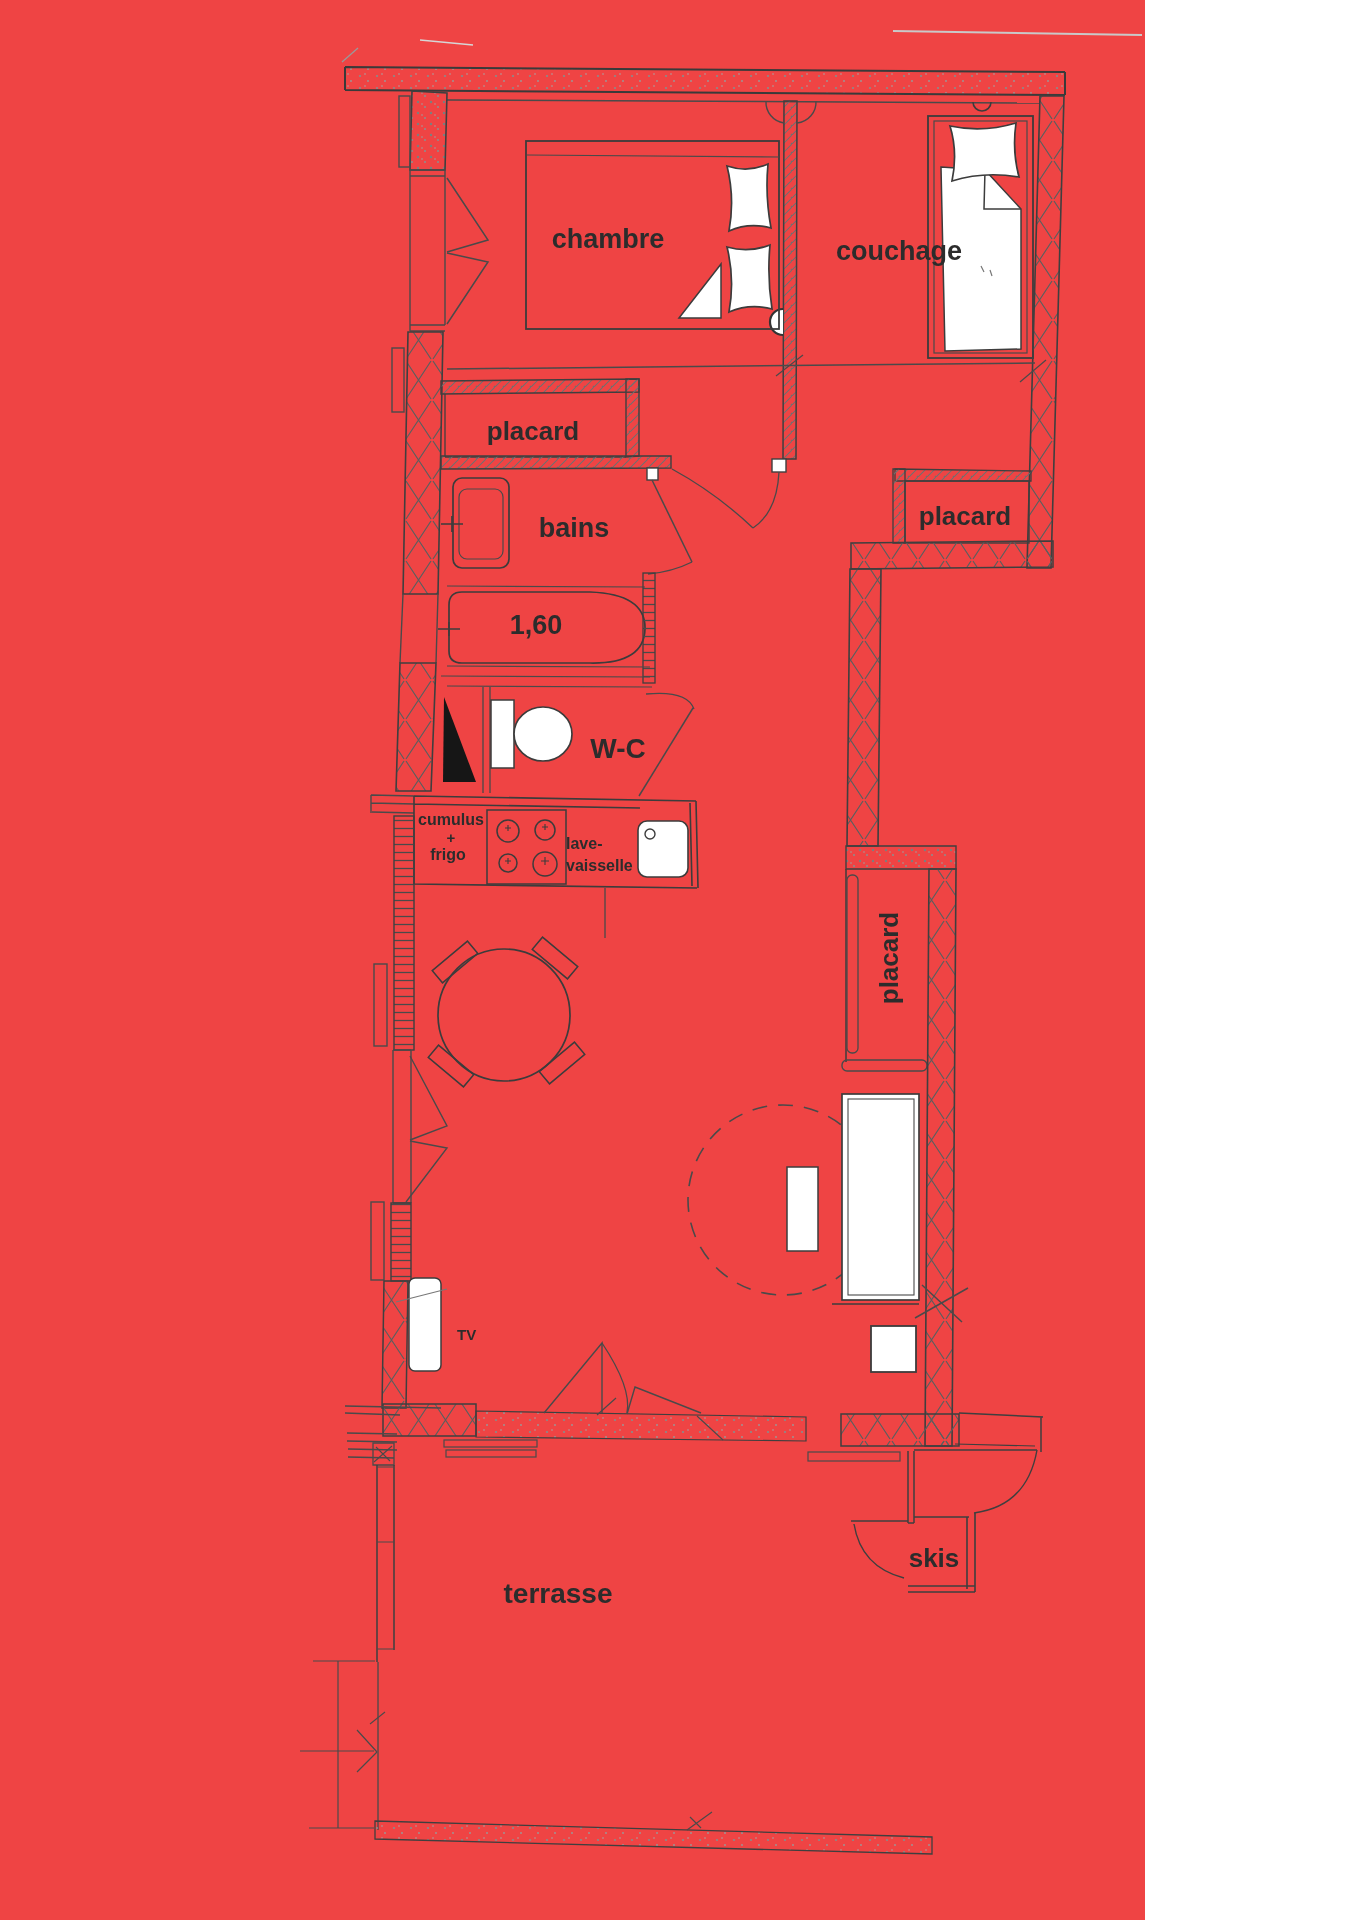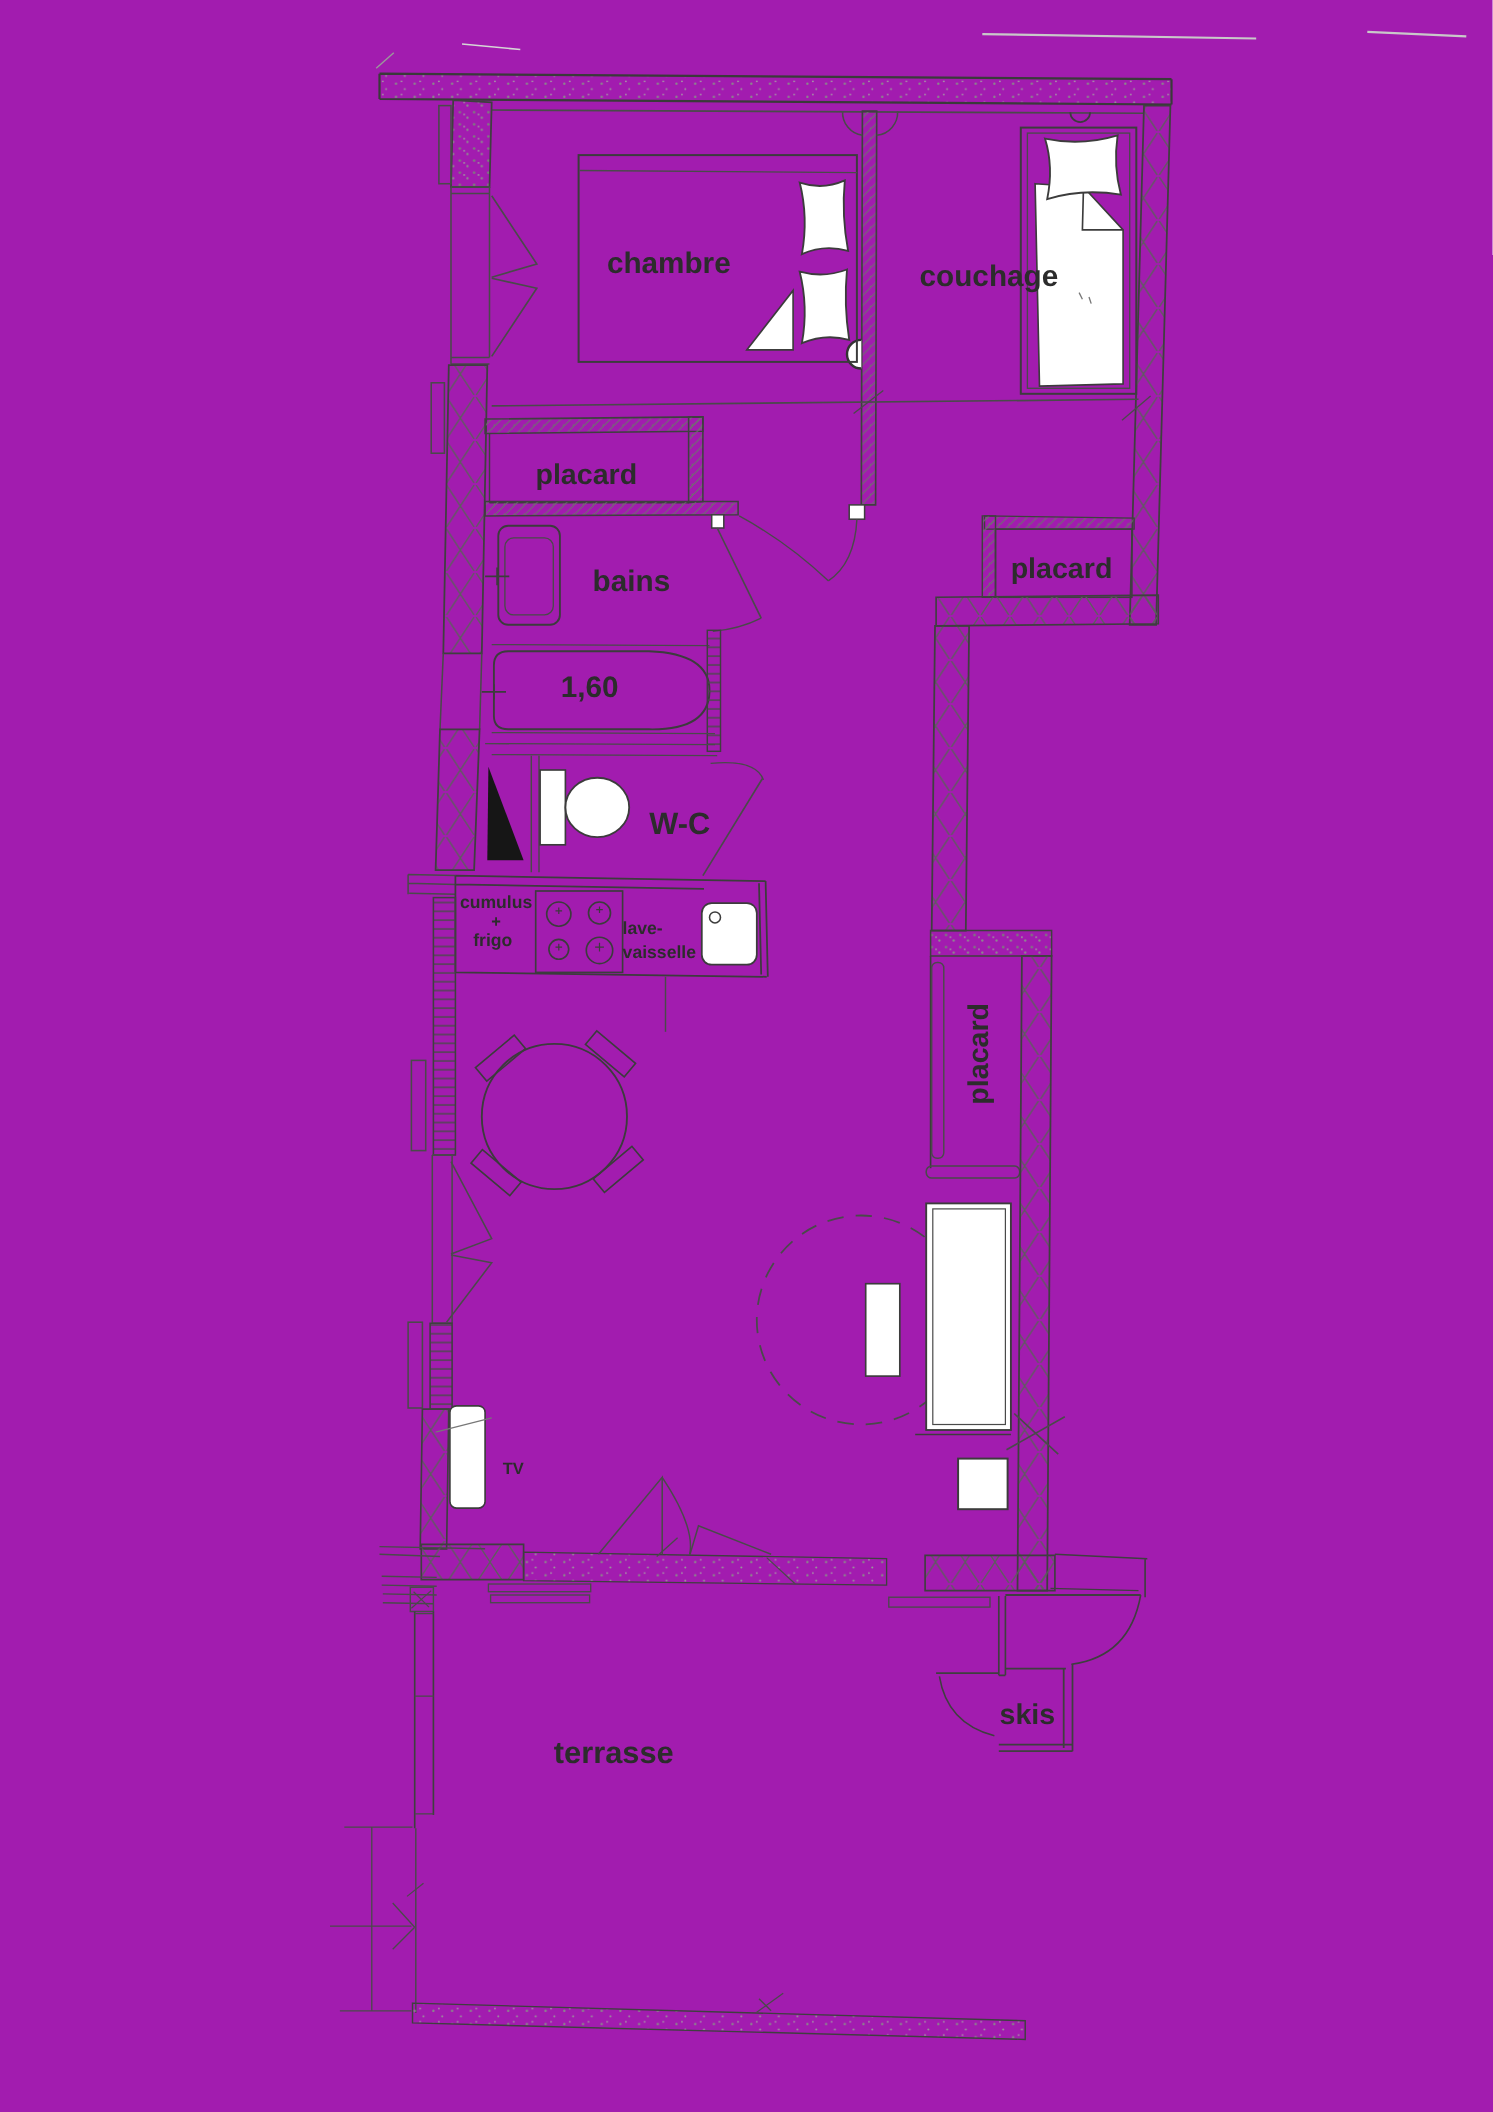--- a/index.html
+++ b/index.html
@@ -1,16 +1,16 @@
 <!DOCTYPE html>
 <html><head>
 <meta charset="utf-8">
 <style>
 html,body{margin:0;padding:0;background:#ffffff;}
-#page{position:relative;width:1357px;height:1920px;background:#a21caf;overflow:hidden;}
+#page{position:relative;width:1145px;height:1920px;background:#ef4444;overflow:hidden;}
 svg{position:absolute;top:0;left:0;}
 text{font-family:"Liberation Sans",sans-serif;font-weight:bold;fill:#2c2c2c;}
 </style>
 </head>
 <body>
 <div id="page">
 <svg width="1357" height="1920" viewBox="0 0 1357 1920">
 <defs>
 <pattern id="xh" width="27" height="40" patternUnits="userSpaceOnUse">
   <path d="M1,39 L26,1 M1,1 L26,39" stroke="#5d5d5d" stroke-width="1.25" fill="none"></path>

